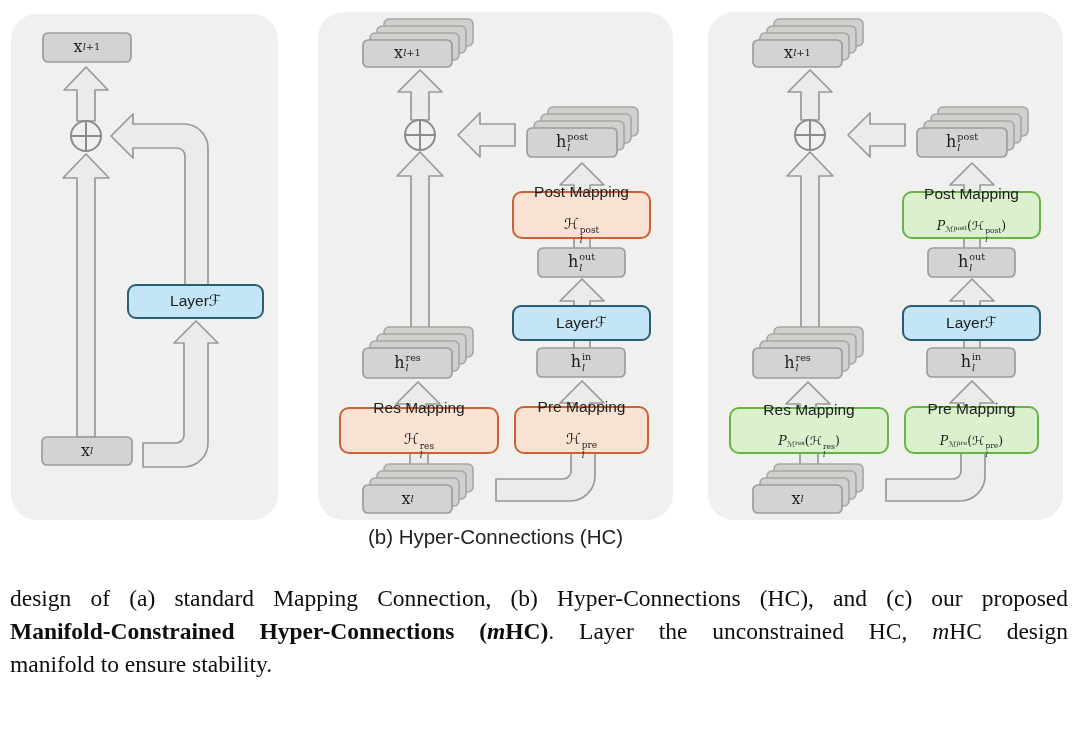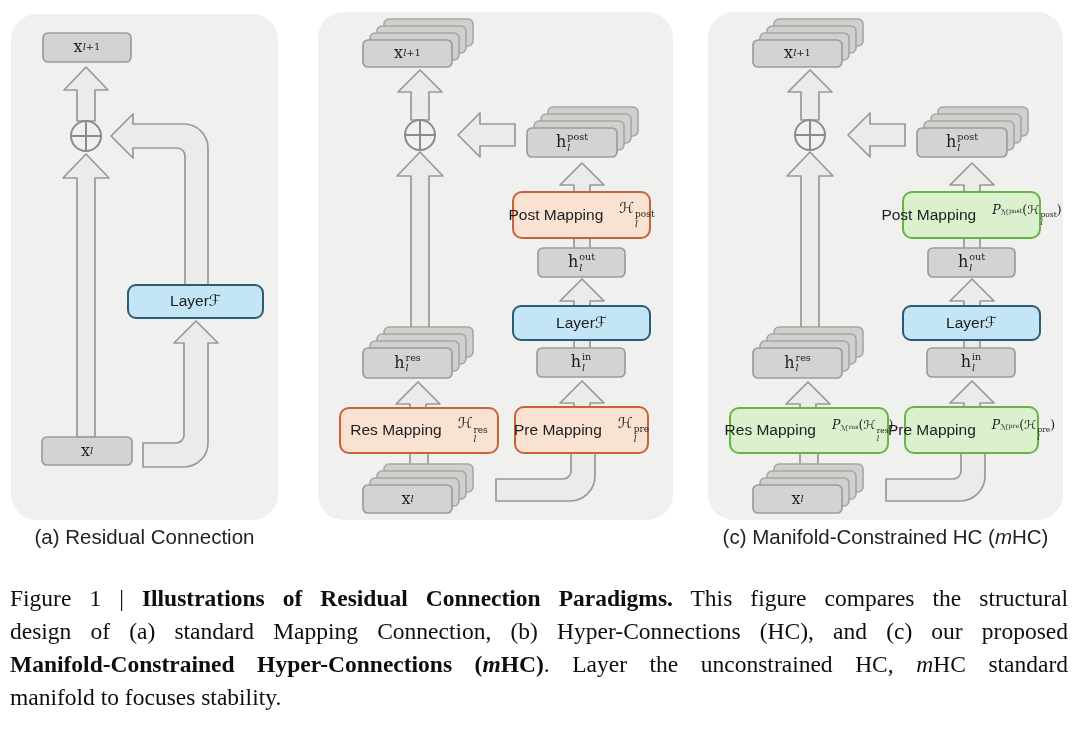--- a/index.html
+++ b/index.html
@@ -4,21 +4,21 @@
 <style>
   html,body{margin:0;padding:0;background:#fff;}
   .fig{position:relative;width:1080px;height:743px;background:#fff;overflow:hidden;
        font-family:"Liberation Sans",sans-serif;}
   .panel{position:absolute;background:var(--panel_bg);border-radius:26px;}
   .panel svg{position:absolute;left:0;top:0;}
   .lbl{position:absolute;display:flex;align-items:center;justify-content:center;
        text-align:center;color:var(--label_color);font-family:"Liberation Sans",sans-serif;
        line-height:1.05;white-space:nowrap;}
   .mlabel{font-family:"DejaVu Serif","Liberation Serif",serif;font-size:16px;}
-  .map-lbl{gap:16px;border-radius:17px;}
+  .map-lbl{flex-direction:column;gap:16px;border-radius:17px;}
   .map-title{font-size:15.5px;}
   .map-expr{font-family:"DejaVu Serif","Liberation Serif",serif;font-size:15px;}
   .map-expr.small{font-size:12.5px;}
   .mf{font-family:"DejaVu Sans","DejaVu Serif",sans-serif;}
   .scr{font-family:"DejaVu Serif",serif;font-style:italic;}
   .lbl sub{font-size:62%;vertical-align:-0.25em;}
   .lbl sup{font-size:62%;vertical-align:0.45em;}
   .lbl sub sup{font-size:80%;vertical-align:0.35em;}
   .ss{display:inline-flex;flex-direction:column;align-items:flex-start;font-size:60%;
       line-height:1.08;vertical-align:-0.5em;margin-left:1px;}
@@ -283,27 +283,21 @@
           <span><span>res</span></span>
           <span><span style="font-style: italic;">l</span></span>
         </span>
       </div>
     <div class="lbl mlabel" style="left:45px;top:473px;width:89px;height:28px;">
         <span>x</span>
         <sub><span style="font-style: italic;">l</span></sub>
       </div>
   </div>
 
-  <div class="pcap" style="left:11px;width:267px;">(a) Residual Connection</div>
-  <div class="pcap" style="left:708px;width:355px;">
-      <span>(c) Manifold-Constrained HC (</span>
-      <span style="font-style: italic;">m</span>
-      <span>HC)</span>
-    </div>
+  <div class="pcap" style="left:318px;width:355px;">(b) Hyper-Connections (HC)</div>
 
   <div class="figcap">
-    <div class="cl"><span>Figure 1 | </span><span style="font-weight: bold;">Illustrations of Residual Connection Paradigms.</span><span> This figure compares the structural</span></div>
     <div class="cl"><span>design of (a) standard Mapping Connection, (b) Hyper-Connections (HC), and (c) our proposed</span></div>
-    <div class="cl"><span style="font-weight: bold;">Manifold-Constrained Hyper-Connections (</span><span style="font-weight: bold; font-style: italic;">m</span><span style="font-weight: bold;">HC)</span><span>. Layer the unconstrained HC, </span><span style="font-style: italic;">m</span><span>HC standard</span></div>
-    <div class="cl cl-last"><span>manifold to focuses stability.</span></div>
+    <div class="cl"><span style="font-weight: bold;">Manifold-Constrained Hyper-Connections (</span><span style="font-weight: bold; font-style: italic;">m</span><span style="font-weight: bold;">HC)</span><span>. Layer the unconstrained HC, </span><span style="font-style: italic;">m</span><span>HC design</span></div>
+    <div class="cl cl-last"><span>manifold to ensure stability.</span></div>
   </div>
 
 </div>
 
 </body></html>

